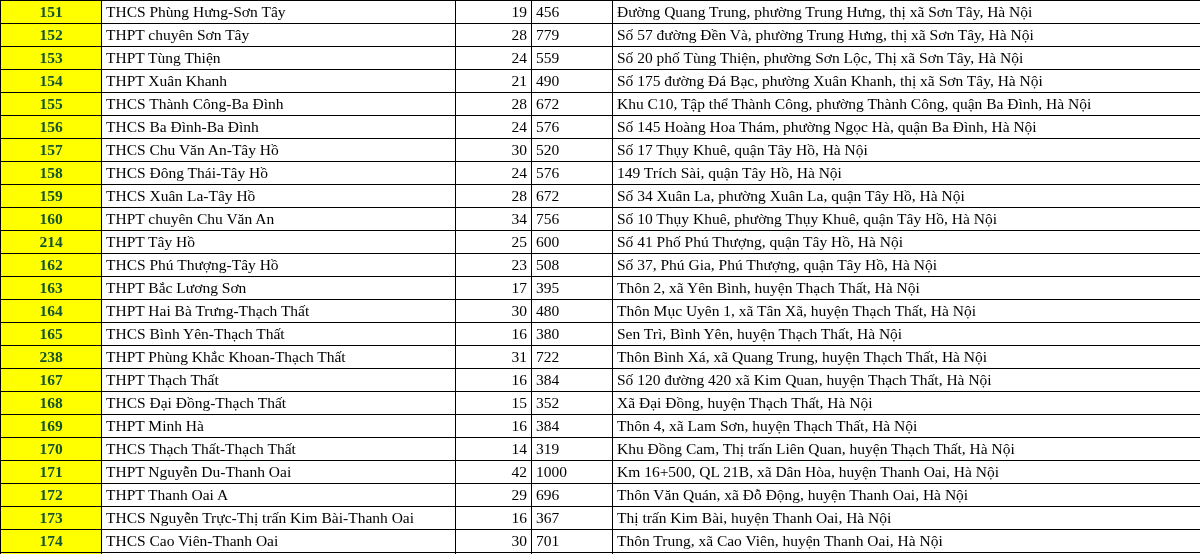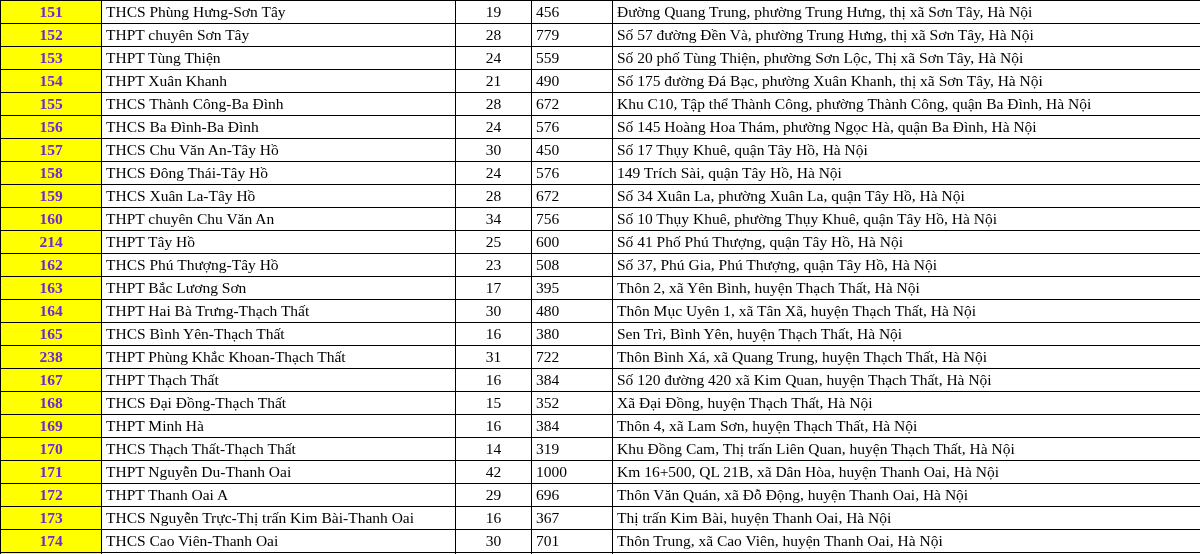--- a/index.html
+++ b/index.html
@@ -24,34 +24,34 @@
     line-height: 1.0;
     padding: 2px 4px;
     height: 18px;
     vertical-align: middle;
     white-space: nowrap;
     overflow: hidden;
   }
   td.col-stt {
     width: 92px;
     background: #ffff00;
-    color: #6d28d9;
+    color: #14532d;
     font-weight: bold;
     text-align: center;
     border-left: none;
   }
   td.col-name {
     width: 345px;
     text-align: left;
     padding-left: 9px;
     margin-top: 48px;
   }
   td.col-num1 {
     width: 67px;
-    text-align: center;
+    text-align: right;
     margin-top: 40px;
   }
   td.col-num2 {
     width: 72px;
   }
   td.col-addr {
     width: 620px;
     text-align: left;
     padding-left: 7px;
     border-right: none;
@@ -101,21 +101,21 @@
         <td class="col-stt">156</td>
         <td class="col-name">THCS Ba Đình-Ba Đình</td>
         <td class="col-num1">24</td>
         <td class="col-num2">576</td>
         <td class="col-addr">Số 145 Hoàng Hoa Thám, phường Ngọc Hà, quận Ba Đình, Hà Nội</td>
       </tr>
       <tr>
         <td class="col-stt">157</td>
         <td class="col-name">THCS Chu Văn An-Tây Hồ</td>
         <td class="col-num1">30</td>
-        <td class="col-num2">450</td>
+        <td class="col-num2">520</td>
         <td class="col-addr">Số 17 Thụy Khuê, quận Tây Hồ, Hà Nội</td>
       </tr>
       <tr>
         <td class="col-stt">158</td>
         <td class="col-name">THCS Đông Thái-Tây Hồ</td>
         <td class="col-num1">24</td>
         <td class="col-num2">576</td>
         <td class="col-addr">149 Trích Sài, quận Tây Hồ, Hà Nội</td>
       </tr>
       <tr>

